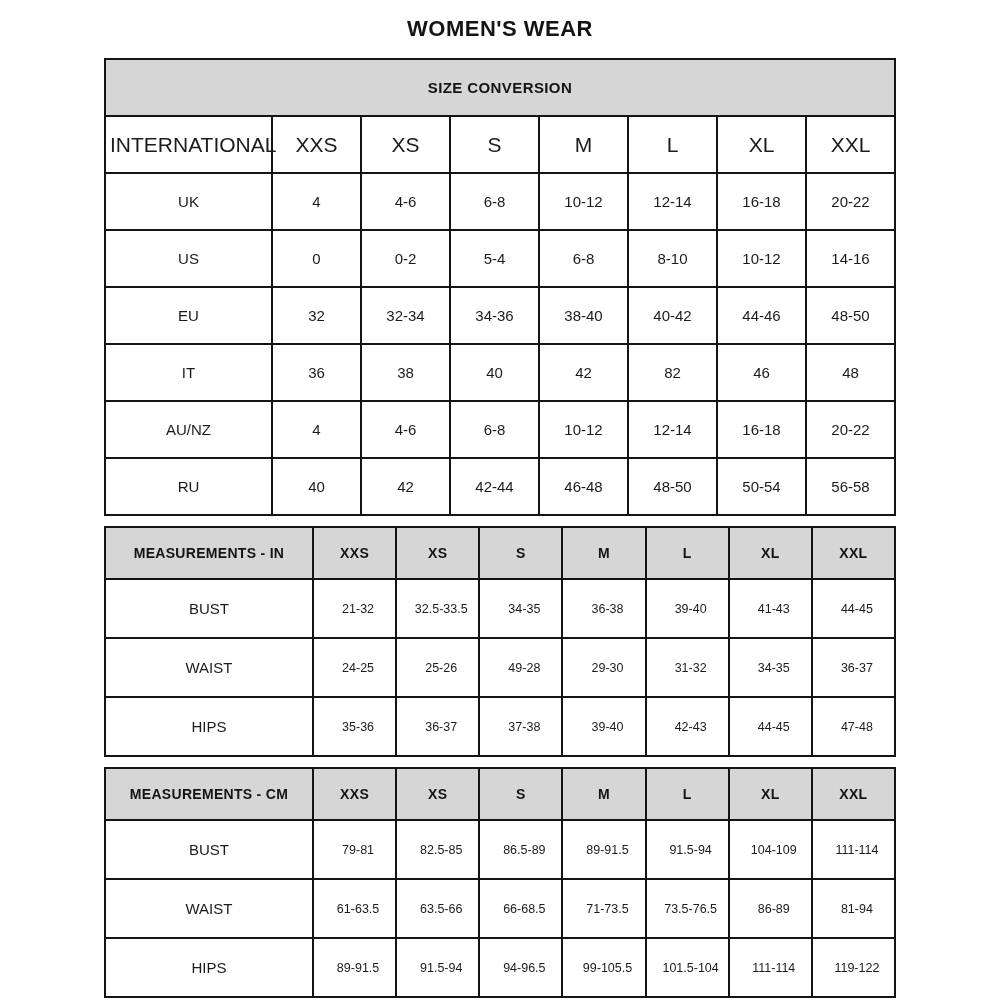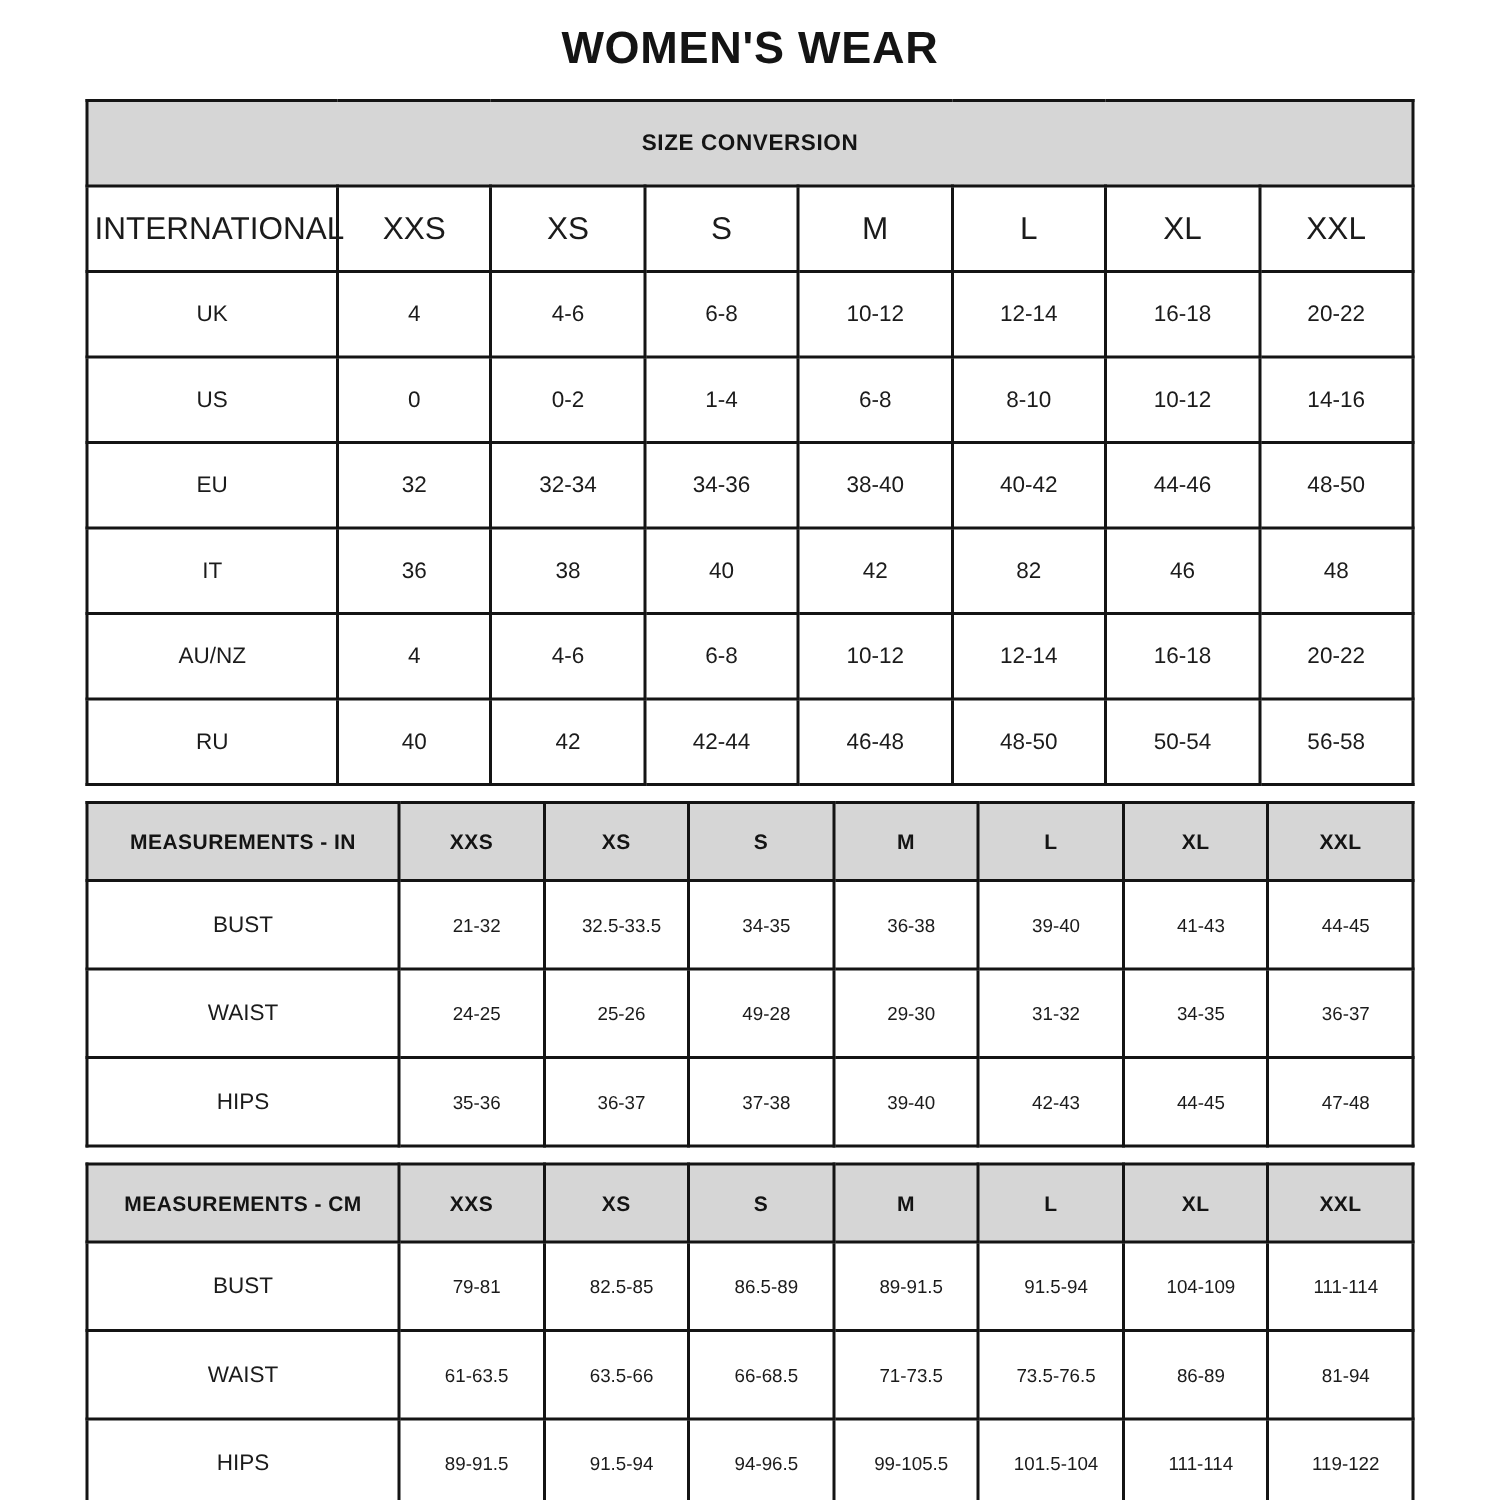--- a/index.html
+++ b/index.html
@@ -11,28 +11,28 @@
   }
   .page {
     width: 1000px;
     height: 1000px;
     box-sizing: border-box;
     padding: 10px 29px 10px 29px;
     background: #ffffff;
   }
   .page-title {
     text-align: center;
-    font-size: 30px;
+    font-size: 22px;
     font-weight: 700;
     letter-spacing: 0.5px;
     margin: 6px 0 16px 0;
     color: #141414;
   }
   table {
-    width: 886px;
+    width: 792px;
     border-collapse: collapse;
     table-layout: fixed;
     margin: 0 auto 10px auto;
   }
   th, td {
     border: 2px solid #141414;
     text-align: center;
     vertical-align: middle;
     padding: 0 4px;
     background: #ffffff;
@@ -114,21 +114,21 @@
           <td>6-8</td>
           <td>10-12</td>
           <td>12-14</td>
           <td>16-18</td>
           <td>20-22</td>
         </tr>
         <tr class="data-row">
           <th>US</th>
           <td>0</td>
           <td>0-2</td>
-          <td>1-4</td>
+          <td>5-4</td>
           <td>6-8</td>
           <td>8-10</td>
           <td>10-12</td>
           <td>14-16</td>
         </tr>
         <tr class="data-row">
           <th>EU</th>
           <td>32</td>
           <td>32-34</td>
           <td>34-36</td>

